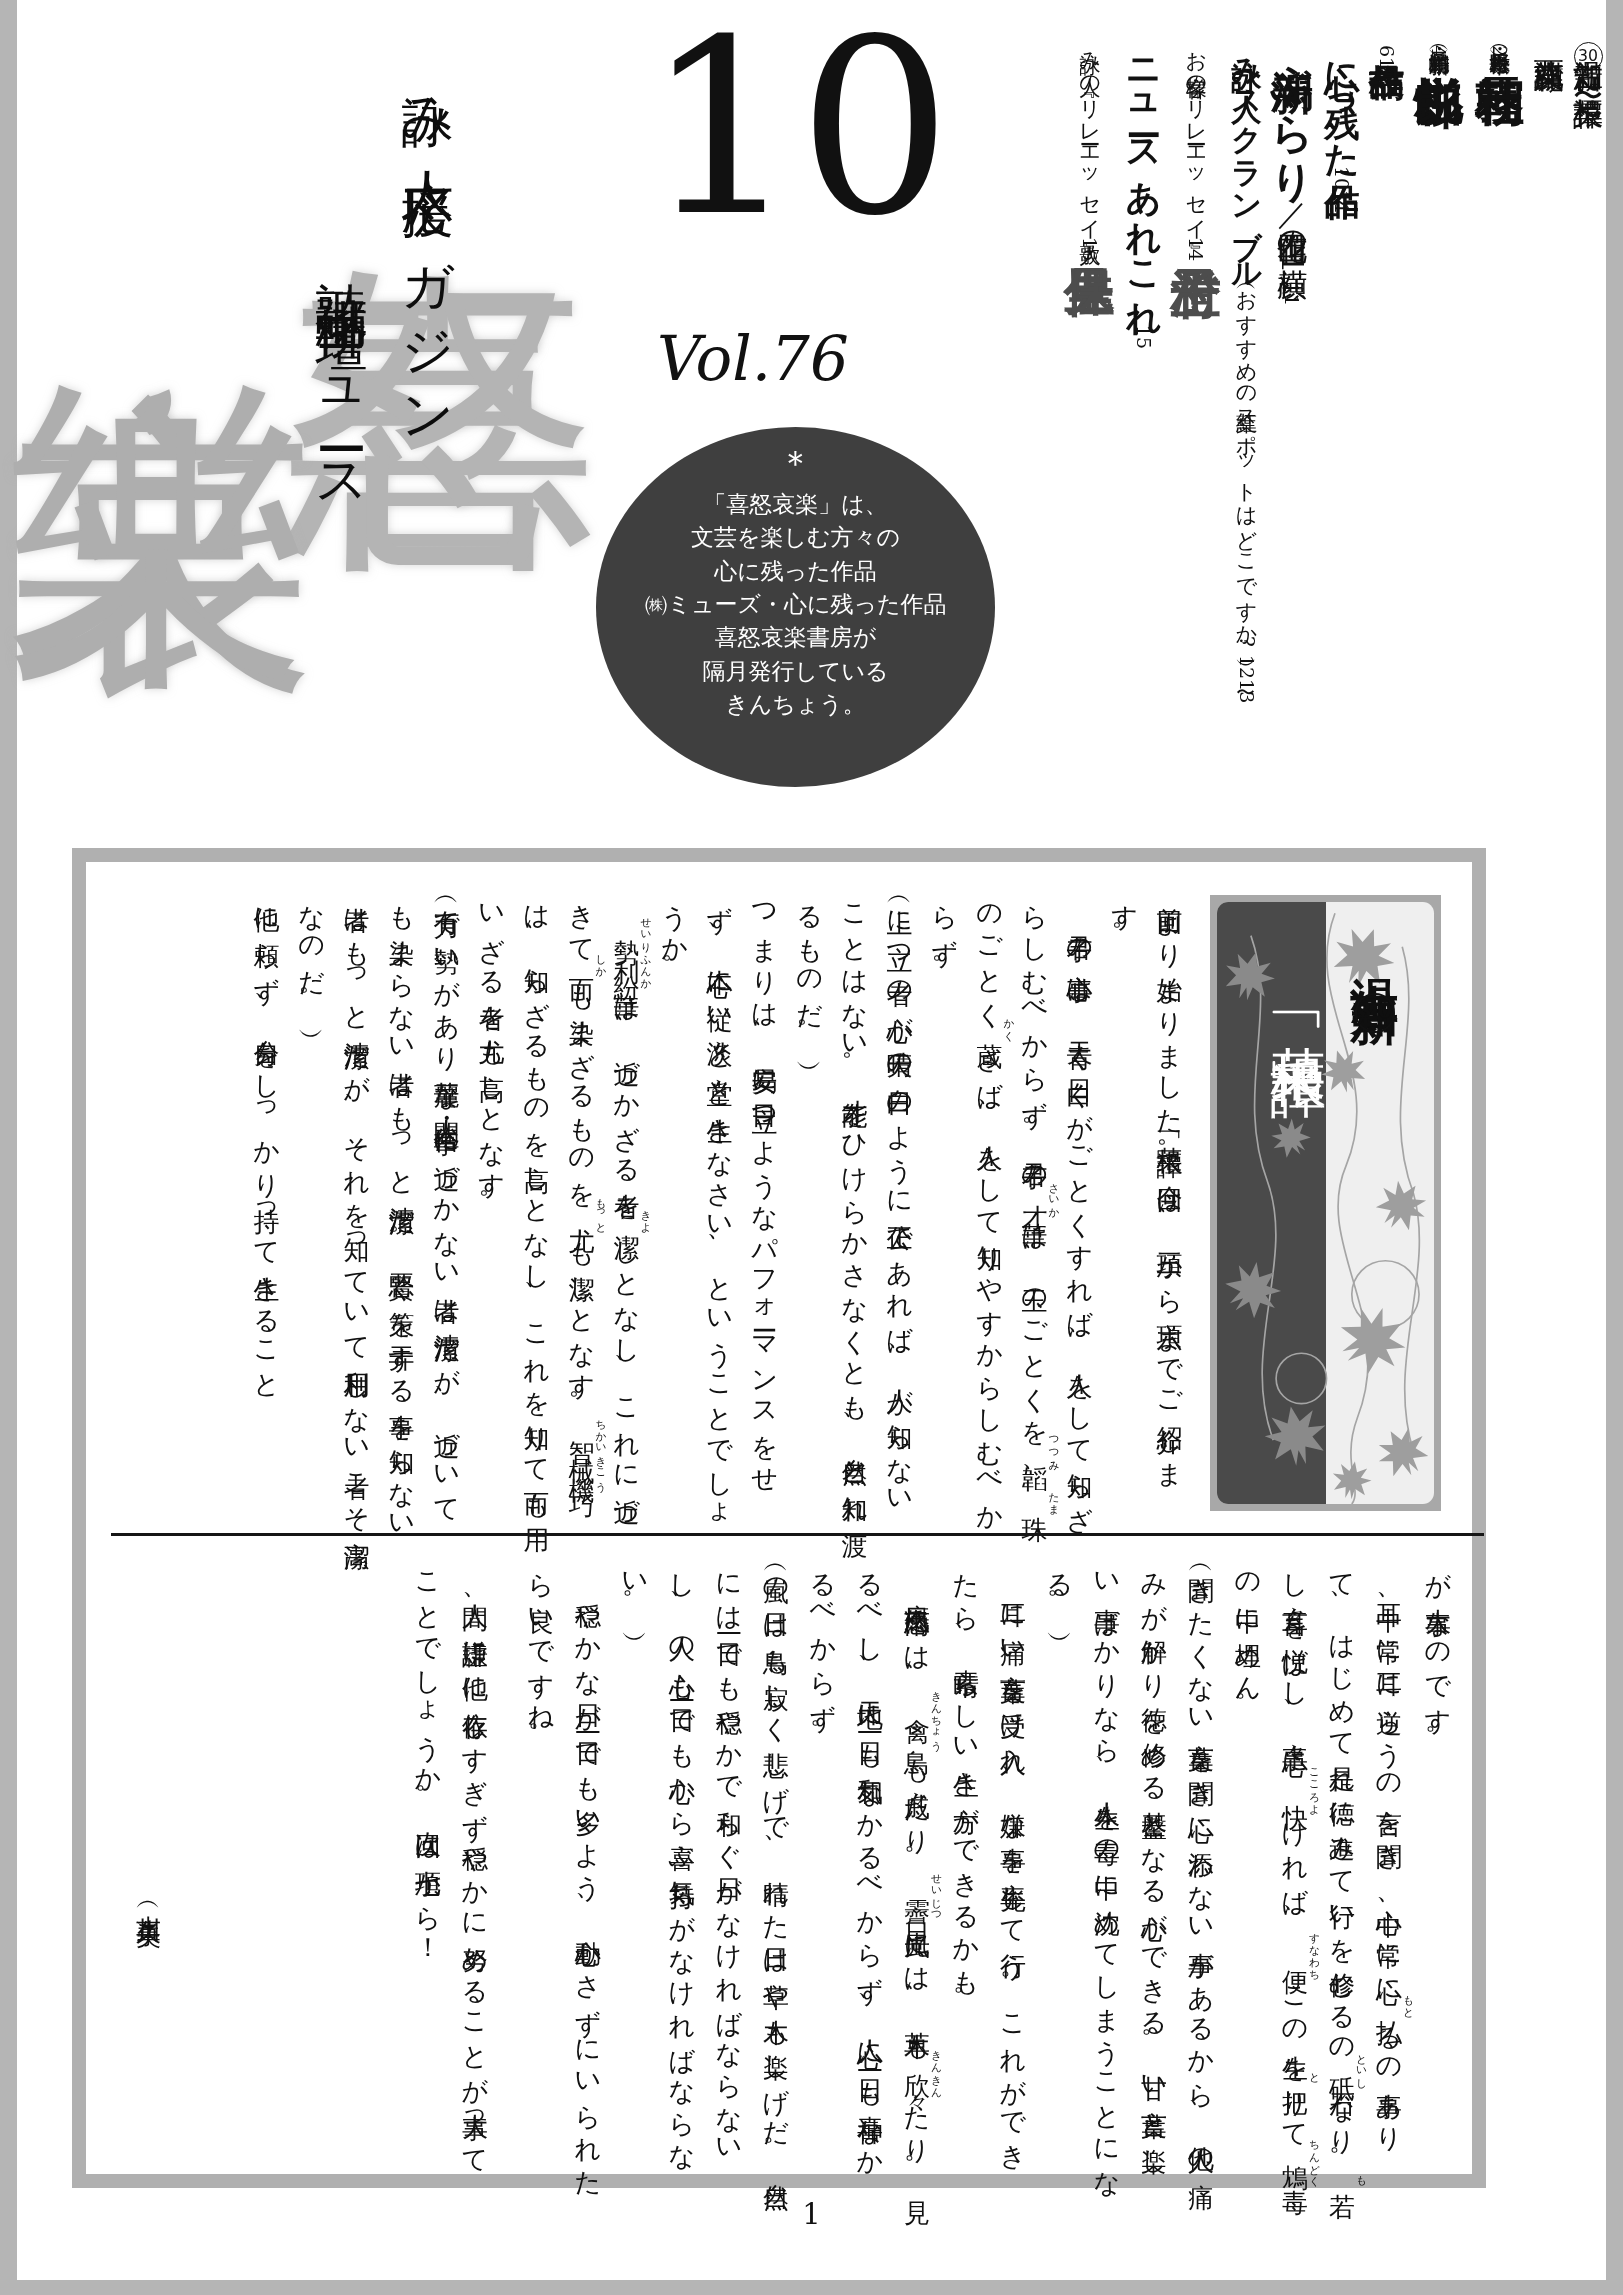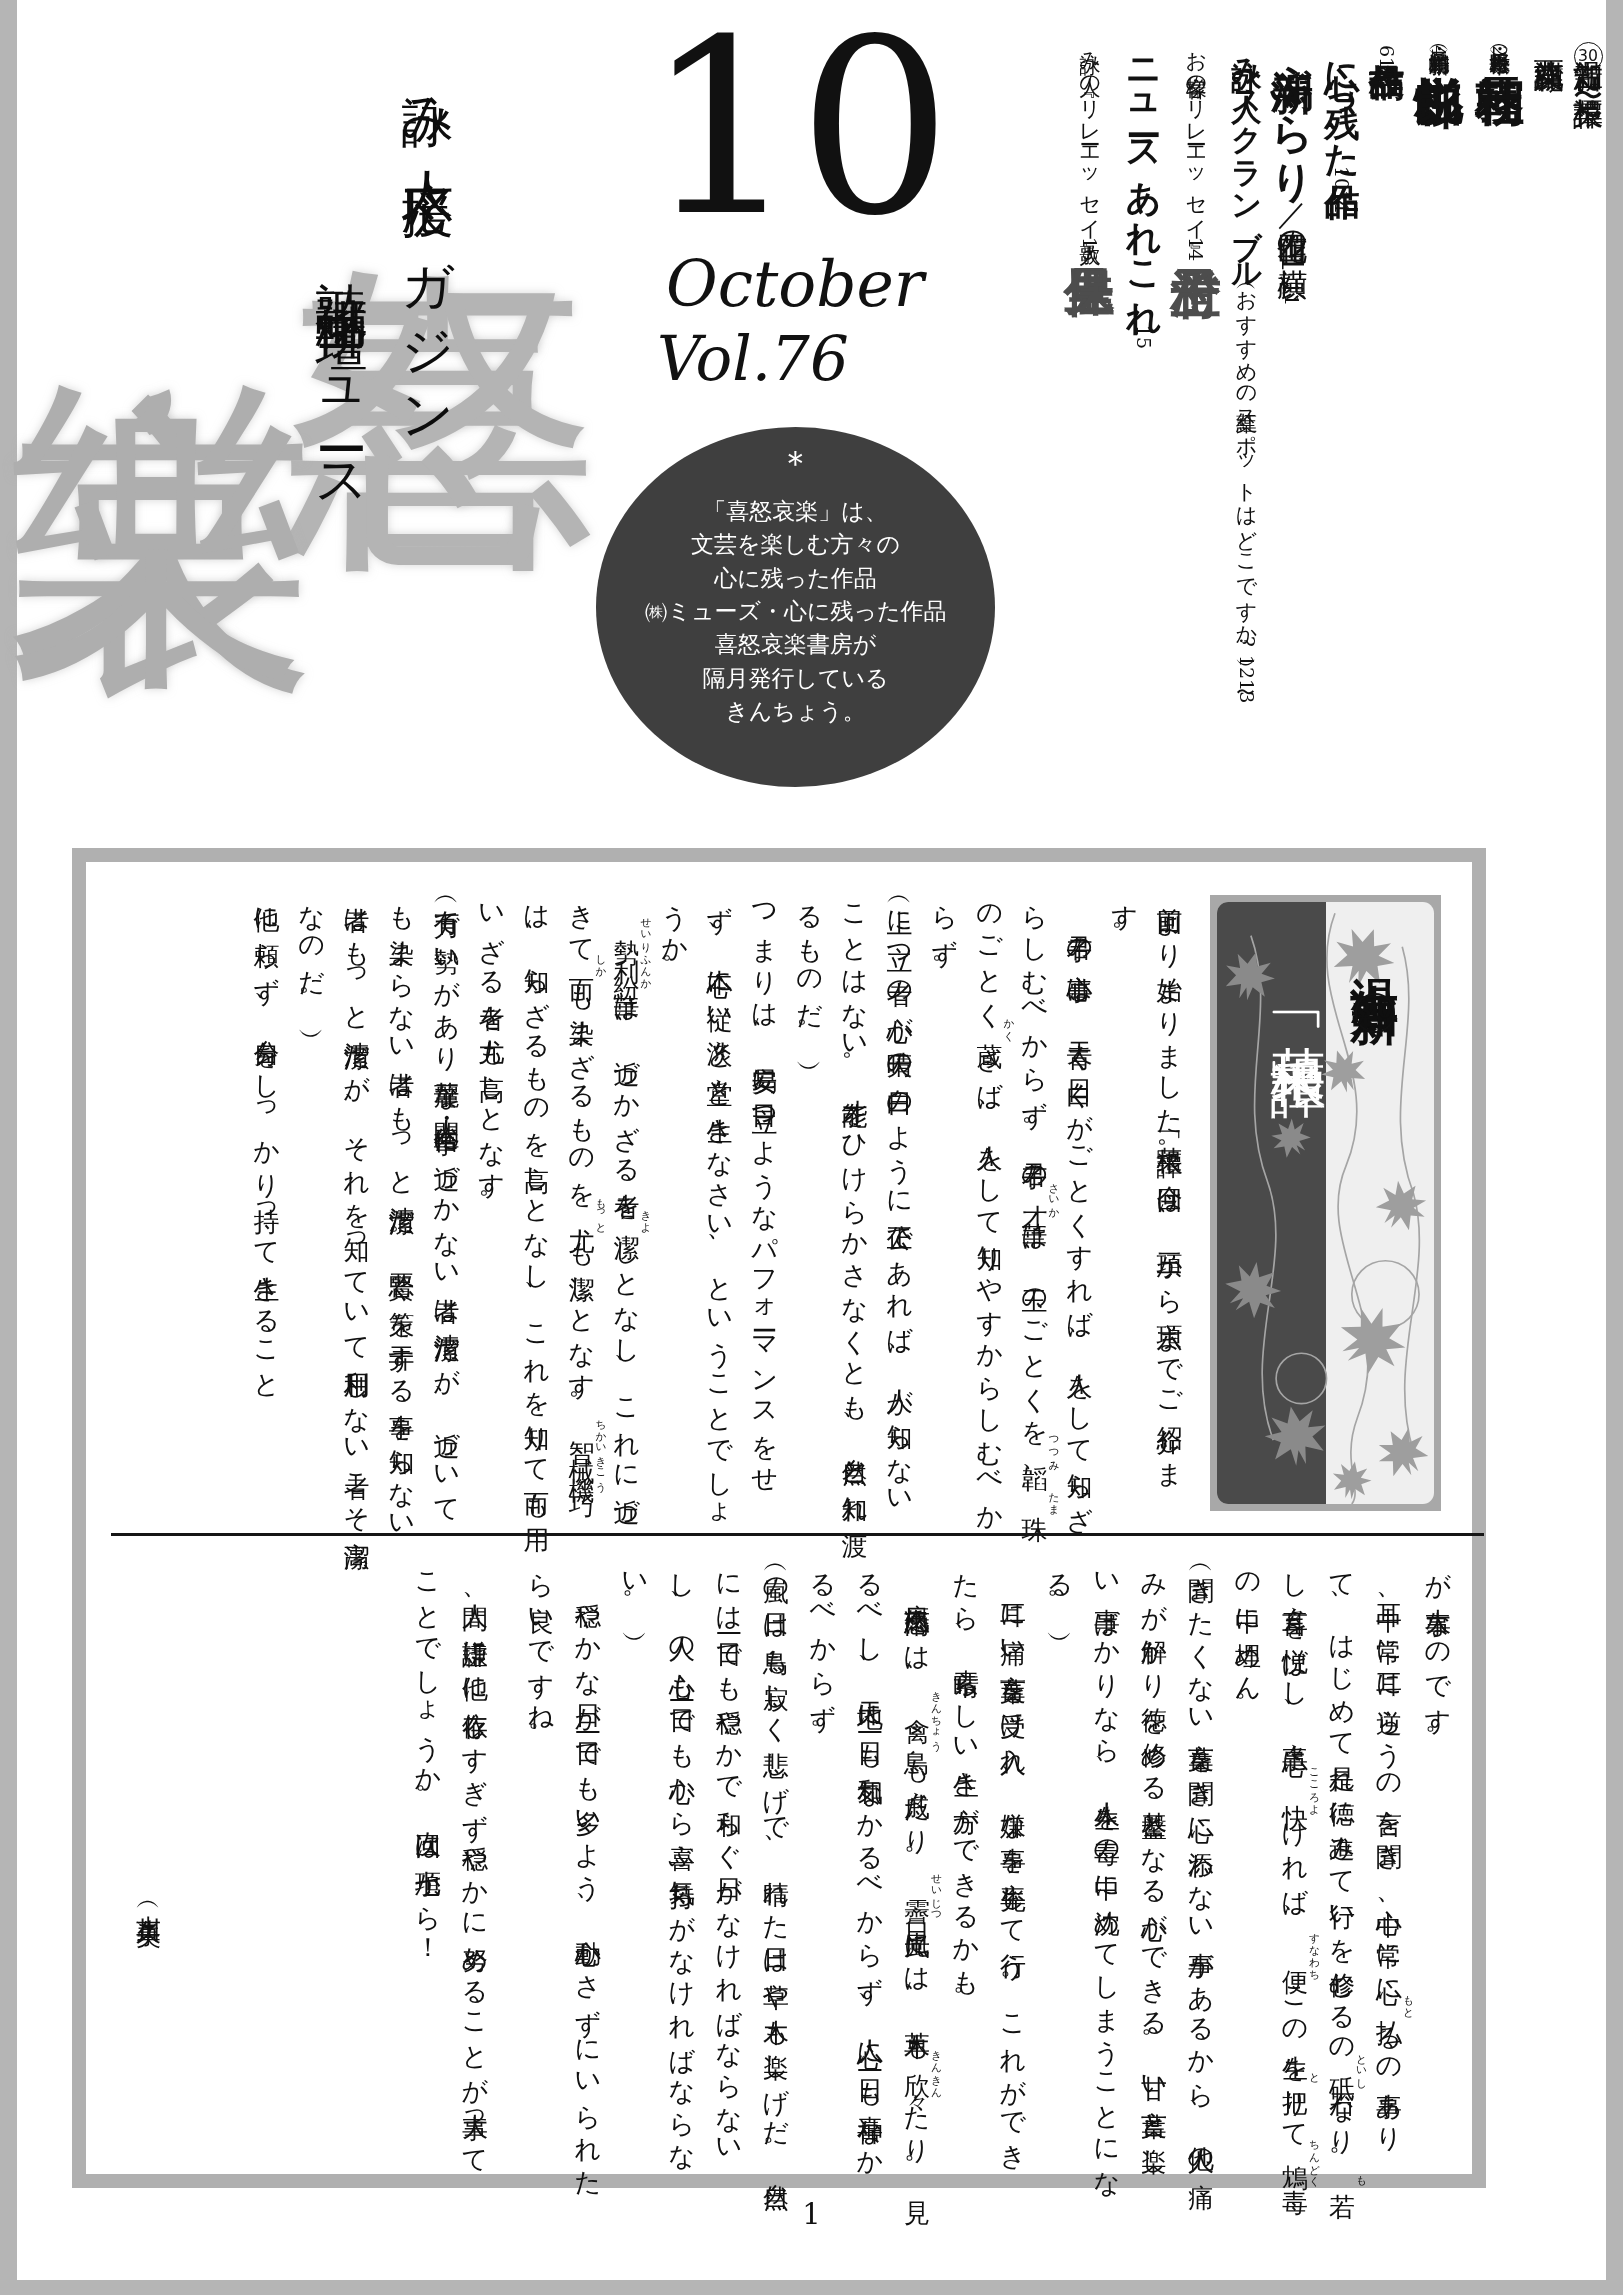--- a/index.html
+++ b/index.html
@@ -21,21 +21,21 @@
   .sub-a{left:393px;top:52px;}
   .sub-b{left:307px;top:240px;}
   .month{position:absolute;left:645px;top:7.9px;font-size:241px;line-height:1;}
   .month-en{position:absolute;left:666px;top:253px;font-size:63px;font-style:italic;line-height:1;}
   .volume{position:absolute;left:657px;top:328px;font-size:61px;font-style:italic;line-height:1;text-align:right;}
 
   .badge{position:absolute;left:596px;top:427px;width:399px;height:360px;border-radius:50%;
          background:#3f3f3f;color:#fff;text-align:center;
          font-family:"DejaVu Sans","Liberation Sans",sans-serif;}
   .badge-mark{font-size:35px;margin-top:19px;line-height:1;}
-  .badge-lines{font-size:23px;line-height:1.45;margin-top:14px;}
+  .badge-lines{font-size:23px;line-height:1.45;margin-top:7px;}
 
   
   .toc{position:absolute;right:18px;top:37px;height:803px;}
   .toc-line{line-height:1.12;margin-left:5.6px;}
   .seg-plain{font-size:30px;}
   .seg-plain2{font-size:21px;}
   .seg-big{font-family:"DejaVu Sans","Liberation Sans",sans-serif;font-weight:bold;font-size:49px;}
   .seg-mid{font-family:"DejaVu Sans","Liberation Sans",sans-serif;font-weight:bold;font-size:35px;}
   .seg-mid2{font-family:"DejaVu Sans","Liberation Sans",sans-serif;font-weight:bold;font-size:42px;}
   .seg-mid3{font-family:"DejaVu Sans","Liberation Sans",sans-serif;font-weight:bold;font-size:30px;}
@@ -80,21 +80,20 @@
 
   <div class="edge edge-left"></div>
   <div class="edge edge-right"></div>
   <div class="edge edge-bottom"></div>
 
   <div class="callig callig-a">喜怒</div>
   <div class="callig callig-b">哀樂</div>
   <div class="subtitle sub-a vtext">詠み人応援マガジン</div>
   <div class="subtitle sub-b vtext">詩歌俳柳壇ニュース</div>
   <div class="month">10</div>
-  <div class="month-en">October</div>
   <div class="volume">Vol.76</div>
 
   <div class="badge">
     <div class="badge-mark">＊</div>
     <div class="badge-lines">
         <div>「喜怒哀楽」は、</div>
         <div>文芸を楽しむ方々の</div>
         <div>心に残った作品</div>
         <div>㈱ミューズ・心に残った作品</div>
         <div>喜怒哀楽書房が</div>

